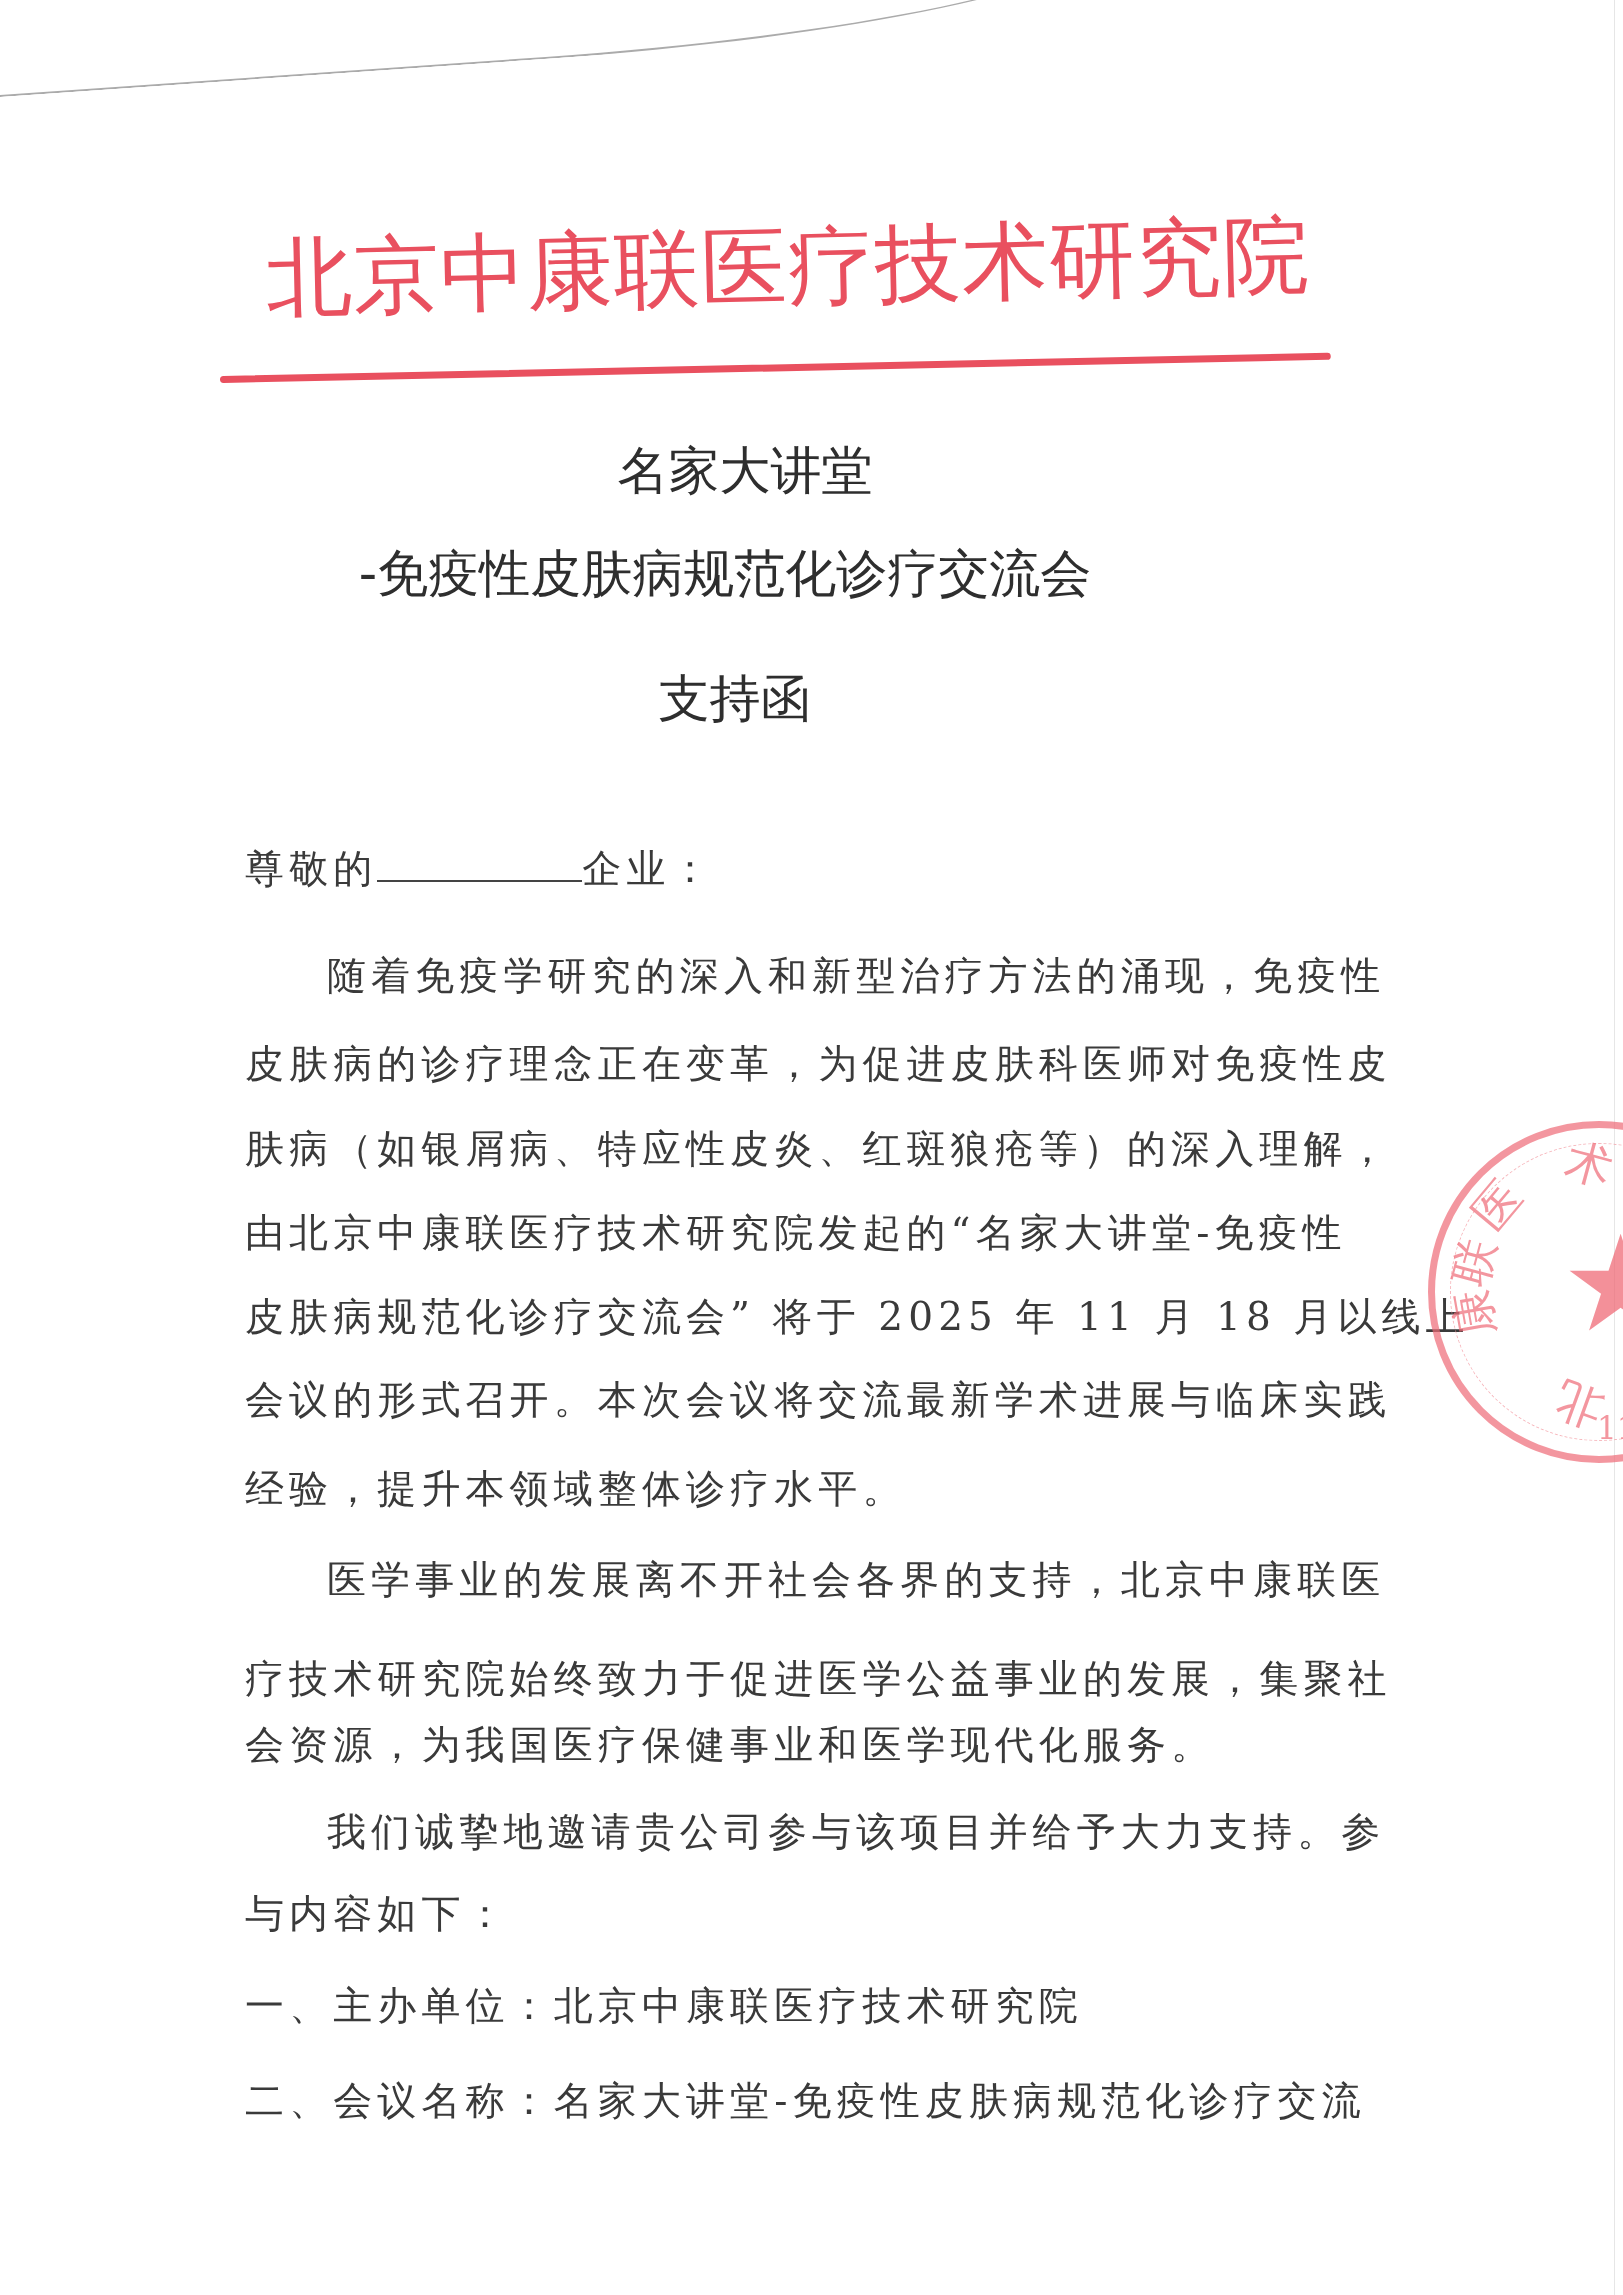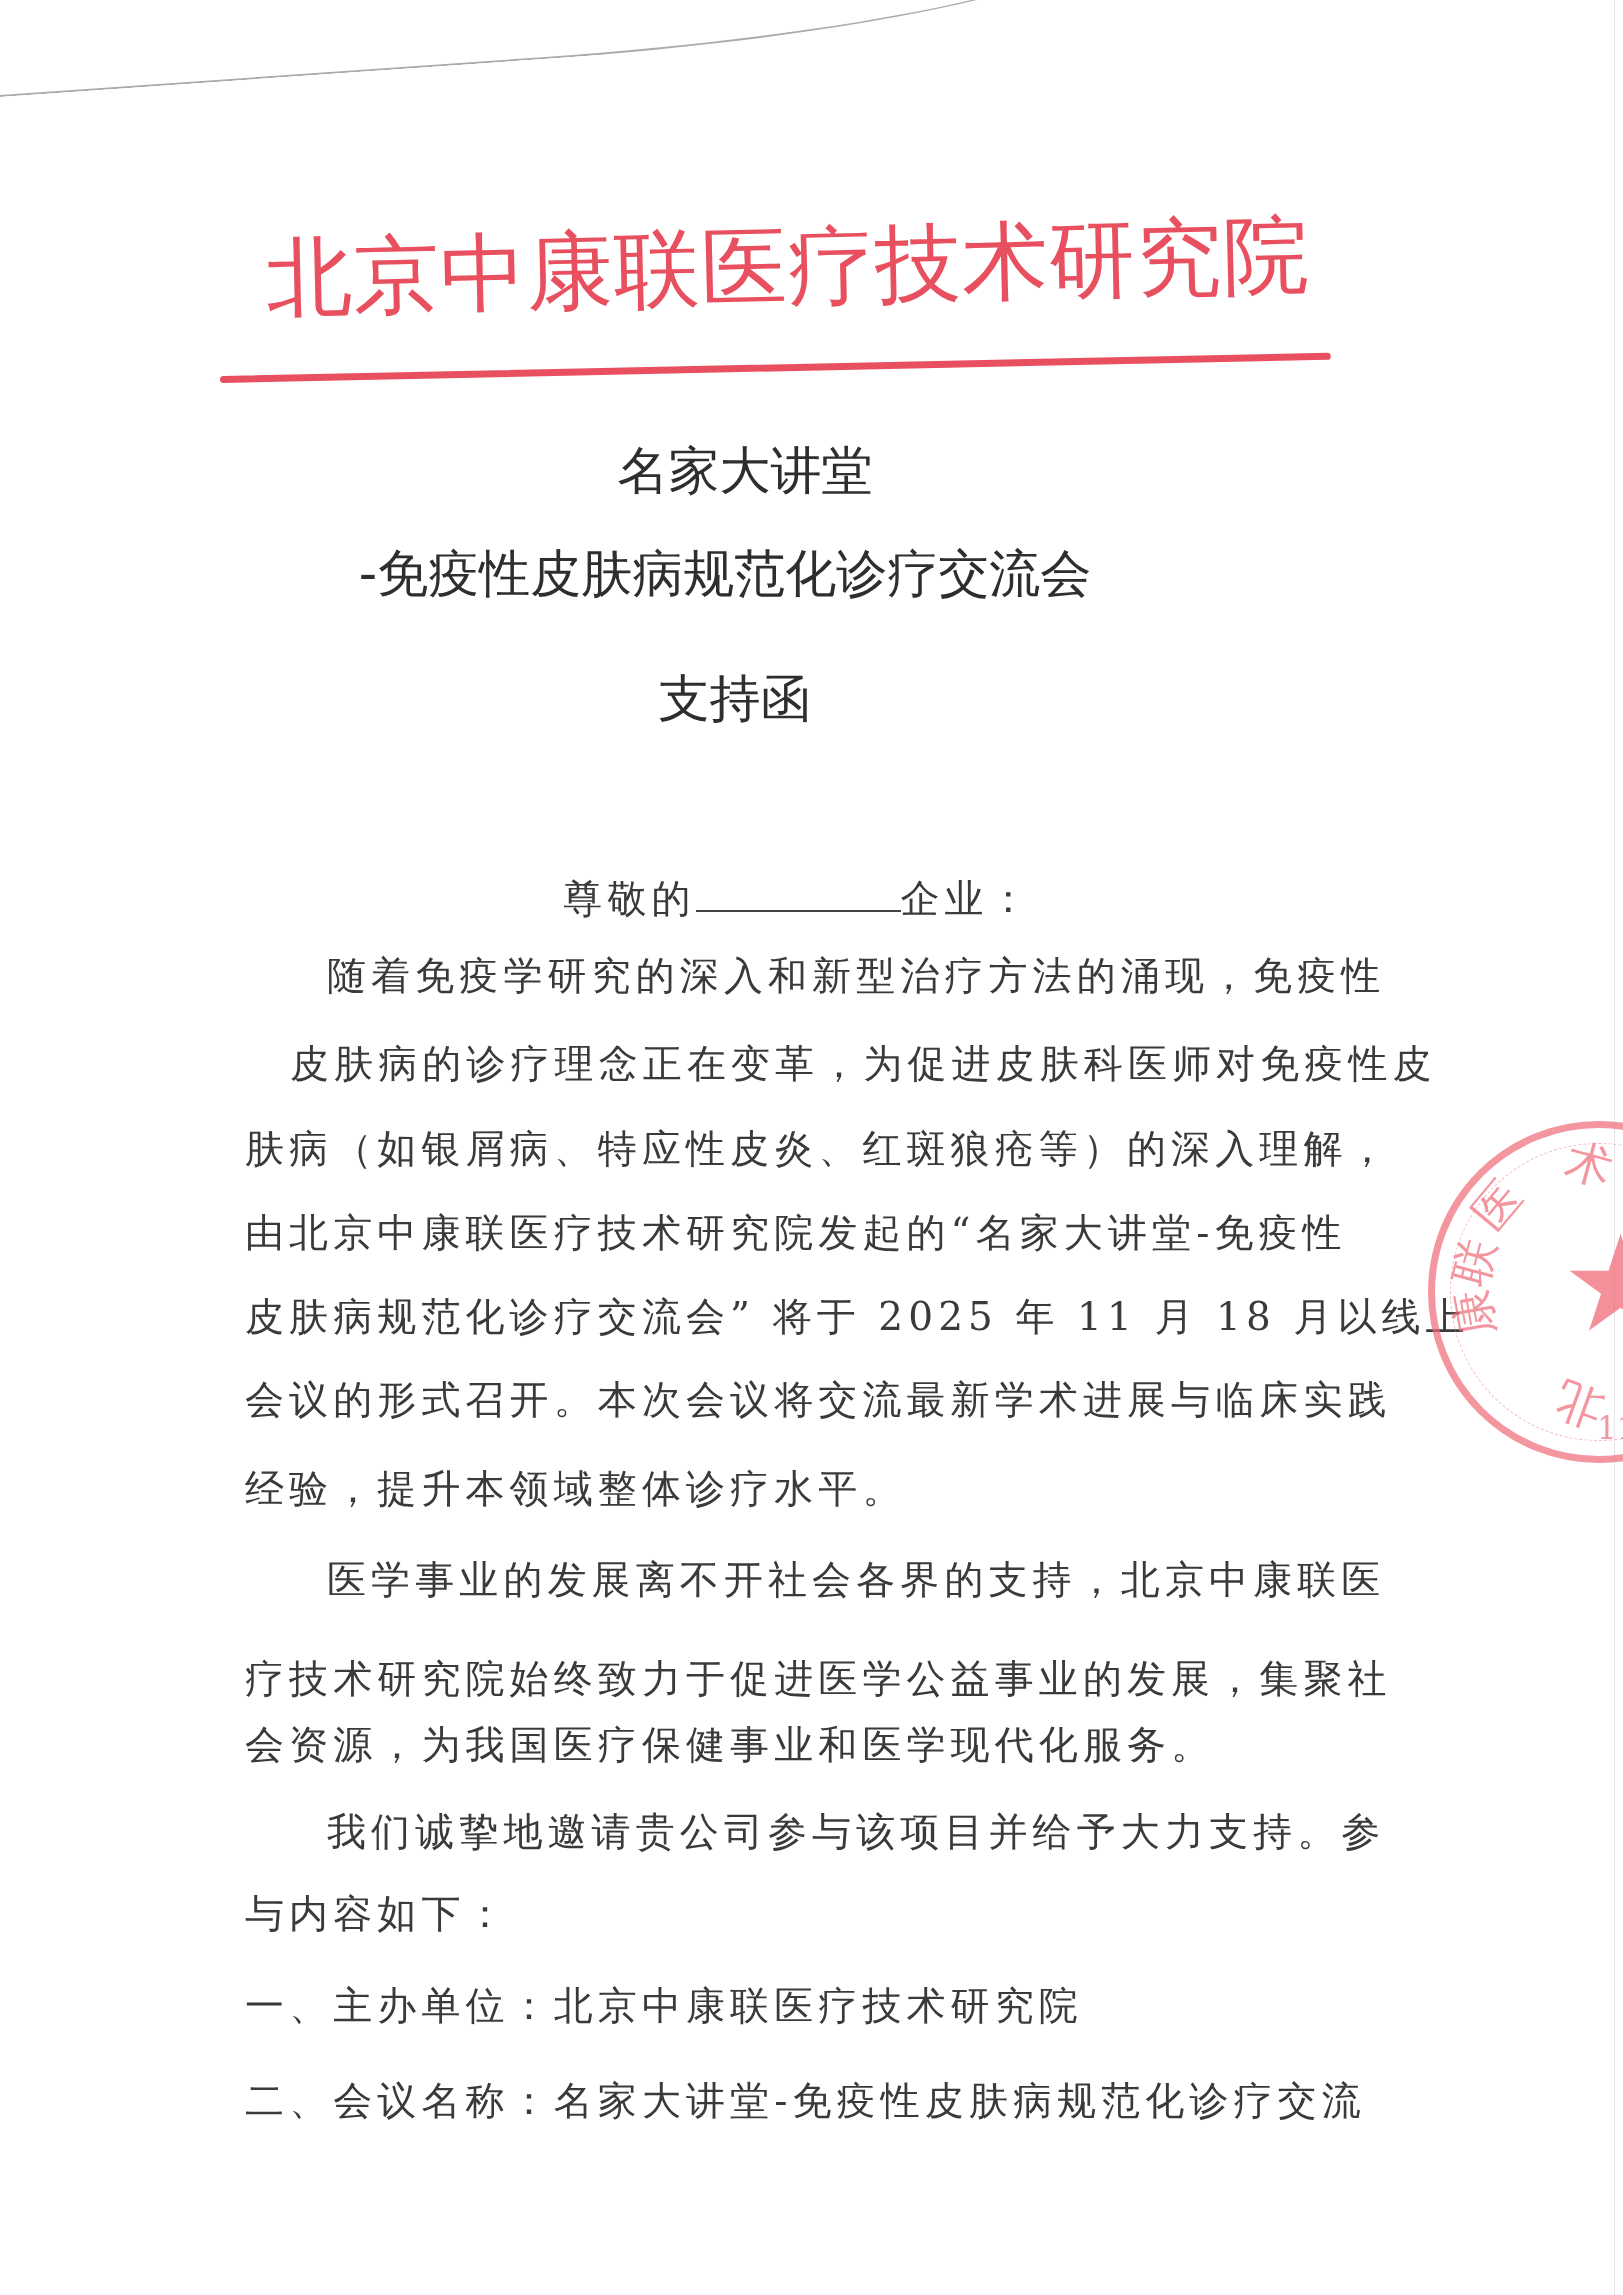--- a/index.html
+++ b/index.html
@@ -56,27 +56,27 @@
   <div class="scan-curve"></div>
   <div class="right-edge"></div>
 
   <div class="letterhead">北京中康联医疗技术研究院</div>
   <div class="red-rule"></div>
 
   <div class="title t1">名家大讲堂</div>
   <div class="title t2">-免疫性皮肤病规范化诊疗交流会</div>
   <div class="title t3">支持函</div>
 
-  <div class="body-text" style="top:878px;text-align:center;">
+  <div class="body-text" style="top:848px;">
     <span>尊敬的</span><span class="blank"></span><span>企业：</span>
   </div>
 
   <div>
     <div class="body-text" style="top:956px; left:327px;">随着免疫学研究的深入和新型治疗方法的涌现，免疫性</div>
-    <div class="body-text" style="top:1044px;margin-left:45px;">皮肤病的诊疗理念正在变革，为促进皮肤科医师对免疫性皮</div>
+    <div class="body-text" style="top:1044px;">皮肤病的诊疗理念正在变革，为促进皮肤科医师对免疫性皮</div>
     <div class="body-text" style="top:1129px;">肤病（如银屑病、特应性皮炎、红斑狼疮等）的深入理解，</div>
     <div class="body-text" style="top:1213px;">由北京中康联医疗技术研究院发起的“名家大讲堂-免疫性</div>
     <div class="body-text" style="top:1297px;">皮肤病规范化诊疗交流会” 将于 2025 年 11 月 18 月以线上</div>
     <div class="body-text" style="top:1384px;font-family:Liberation Mono, monospace;">会议的形式召开。本次会议将交流最新学术进展与临床实践</div>
     <div class="body-text" style="top:1469px;">经验，提升本领域整体诊疗水平。</div>
   </div>
 
   <div>
     <div class="body-text" style="top:1560px; left:327px;">医学事业的发展离不开社会各界的支持，北京中康联医</div>
     <div class="body-text" style="top:1645px;margin-top:14px;">疗技术研究院始终致力于促进医学公益事业的发展，集聚社</div>

